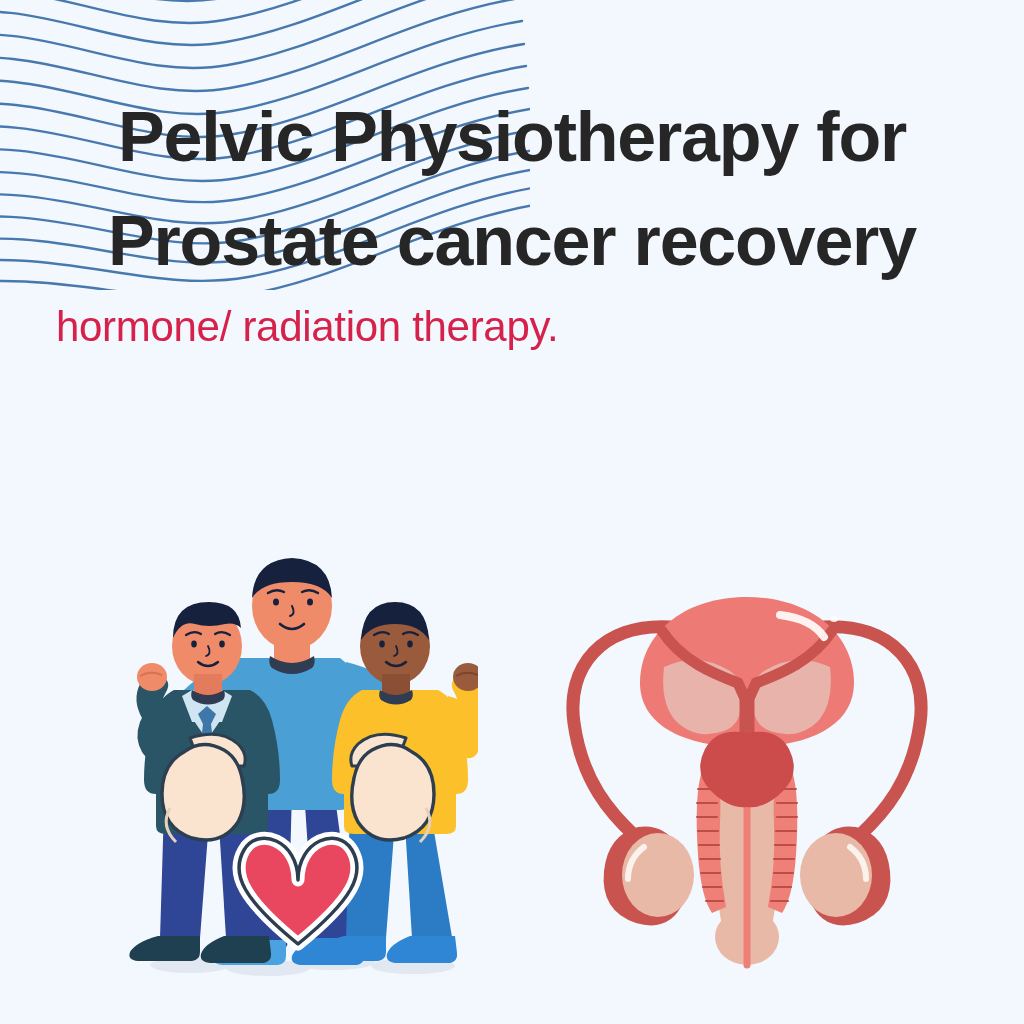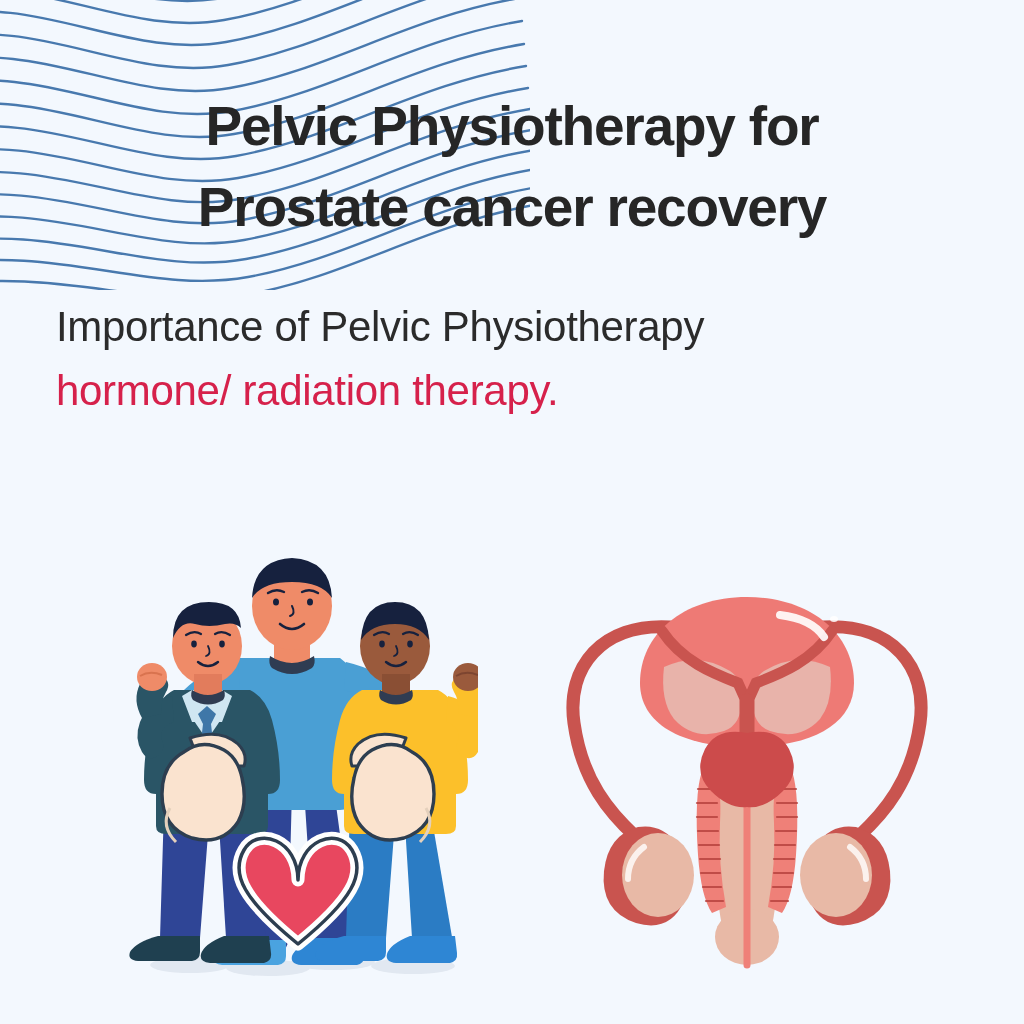--- a/index.html
+++ b/index.html
@@ -22,21 +22,21 @@
     width:260px; height:100px;
     pointer-events:none;
   }
 
   
   #headline {
     position:absolute;
     left:0; top:86px;
     width:1024px;
     text-align:center;
-    font-size:55px;
+    font-size:70px;
     font-weight:700;
     line-height:1.48;
     letter-spacing:-1.2px;
     color:#262626;
     z-index:5;
   }
   #headline .hl-line { display:block; }
 
   #subhead {
     position:absolute;
@@ -107,21 +107,20 @@
     <line x1="152" y1="78" x2="262" y2="78"></line>
   </g>
 </svg>
 
 <h1 id="headline">
   <span class="hl-line">Pelvic Physiotherapy for</span>
   <span class="hl-line">Prostate cancer recovery</span>
 </h1>
 
 <p id="subhead">
-  <span class="sub-line">Importance of Pelvic Physiotherapy</span>
   <span class="sub-line accent">hormone/ radiation therapy.</span>
 </p>
 
 <div id="illustrations">
 
   <svg id="men-illustration" viewBox="0 0 360 440" xmlns="http://www.w3.org/2000/svg">
 
     <g fill="#dfe6ef" opacity="0.85">
       <ellipse cx="72" cy="425" rx="40" ry="8"></ellipse>
       <ellipse cx="150" cy="428" rx="42" ry="8"></ellipse>

